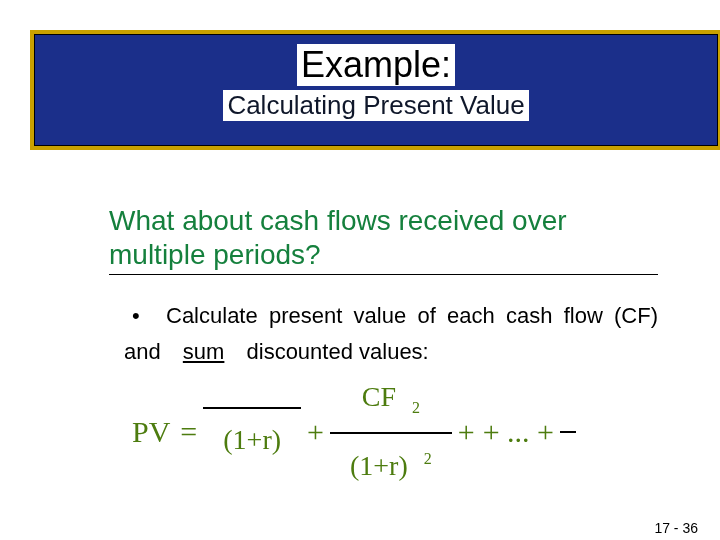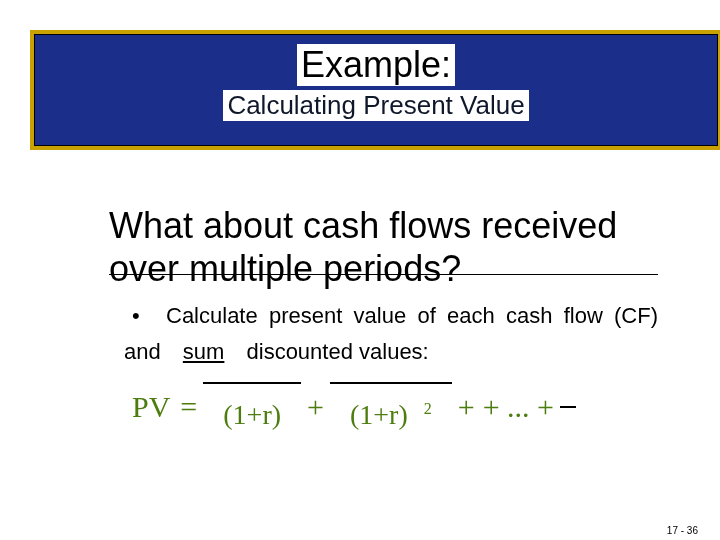--- a/index.html
+++ b/index.html
@@ -40,22 +40,22 @@
     background: #fff;
     width: fit-content;
     margin: 0 auto;
     padding: 0 4px;
   }
   .question {
     position: absolute;
     top: 180px;
     left: 85px;
     right: 70px;
-    font-size: 36px;
-    color: #000000;
+    font-size: 28px;
+    color: #15803d;
     line-height: 1.2;
   }
   .underline {
     position: absolute;
     top: 250px;
     left: 85px;
     right: 70px;
     height: 1px;
     background: #000;
   }
@@ -108,21 +108,21 @@
   }
   .frac .num sub, .frac .den sup {
     font-size: 16px;
   }
   .plus { margin: 0 4px; }
   .dots { margin: 0 4px; }
   .pagenum {
     position: absolute;
     bottom: 12px;
     right: 30px;
-    font-size: 10px;
+    font-size: 14px;
     color: #000;
   }
 </style>
 </head>
 <body>
 
 <div class="header-box">
   <div class="title">Example:</div>
   <div class="subtitle">Calculating Present Value</div>
 </div>
@@ -139,20 +139,21 @@
   <span class="eq">=</span>
 
   <span class="frac">
     <span class="bar"></span>
     <span class="den"><span>(1+r)</span></span>
   </span>
 
   <span class="plus">+</span>
 
   <span class="frac">
+    <span class="num"><span>CF</span><sub>2</sub></span>
     <span class="bar"></span>
     <span class="den"><span>(1+r)</span><sup>2</sup></span>
   </span>
 
   <span class="plus">+</span>
 
 
   <span class="dots">+ ... +</span>
 
   <span class="frac">

